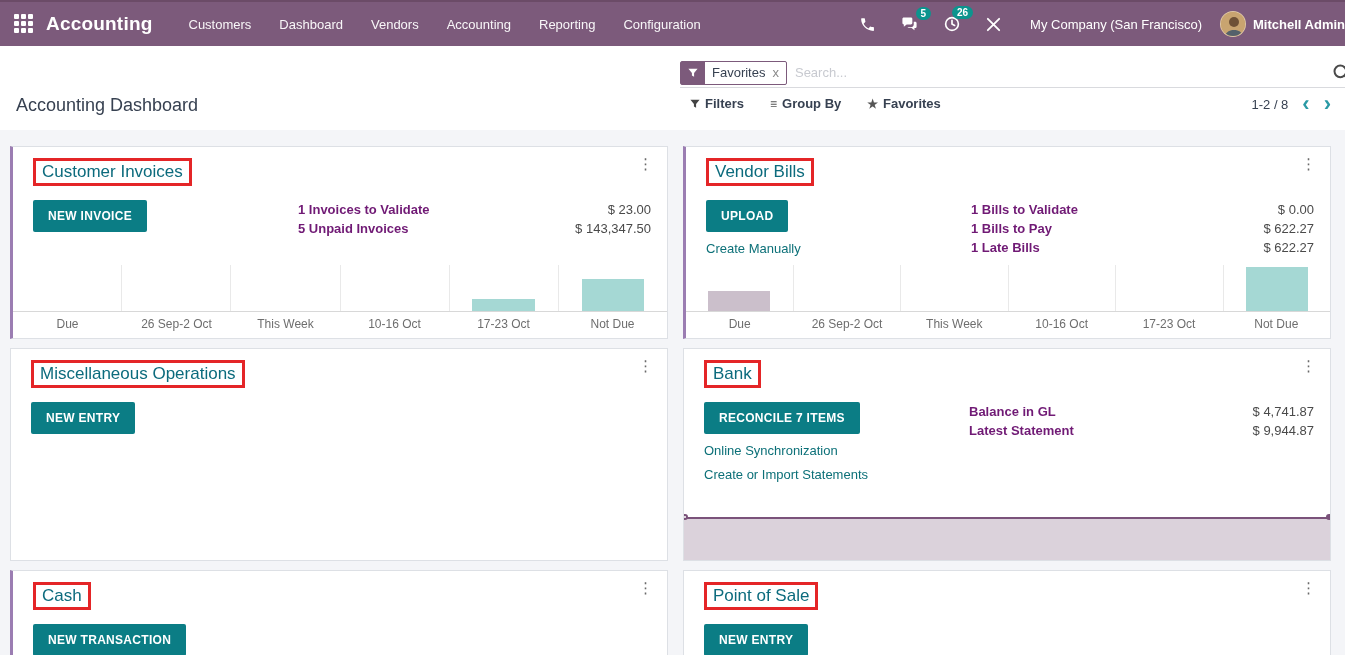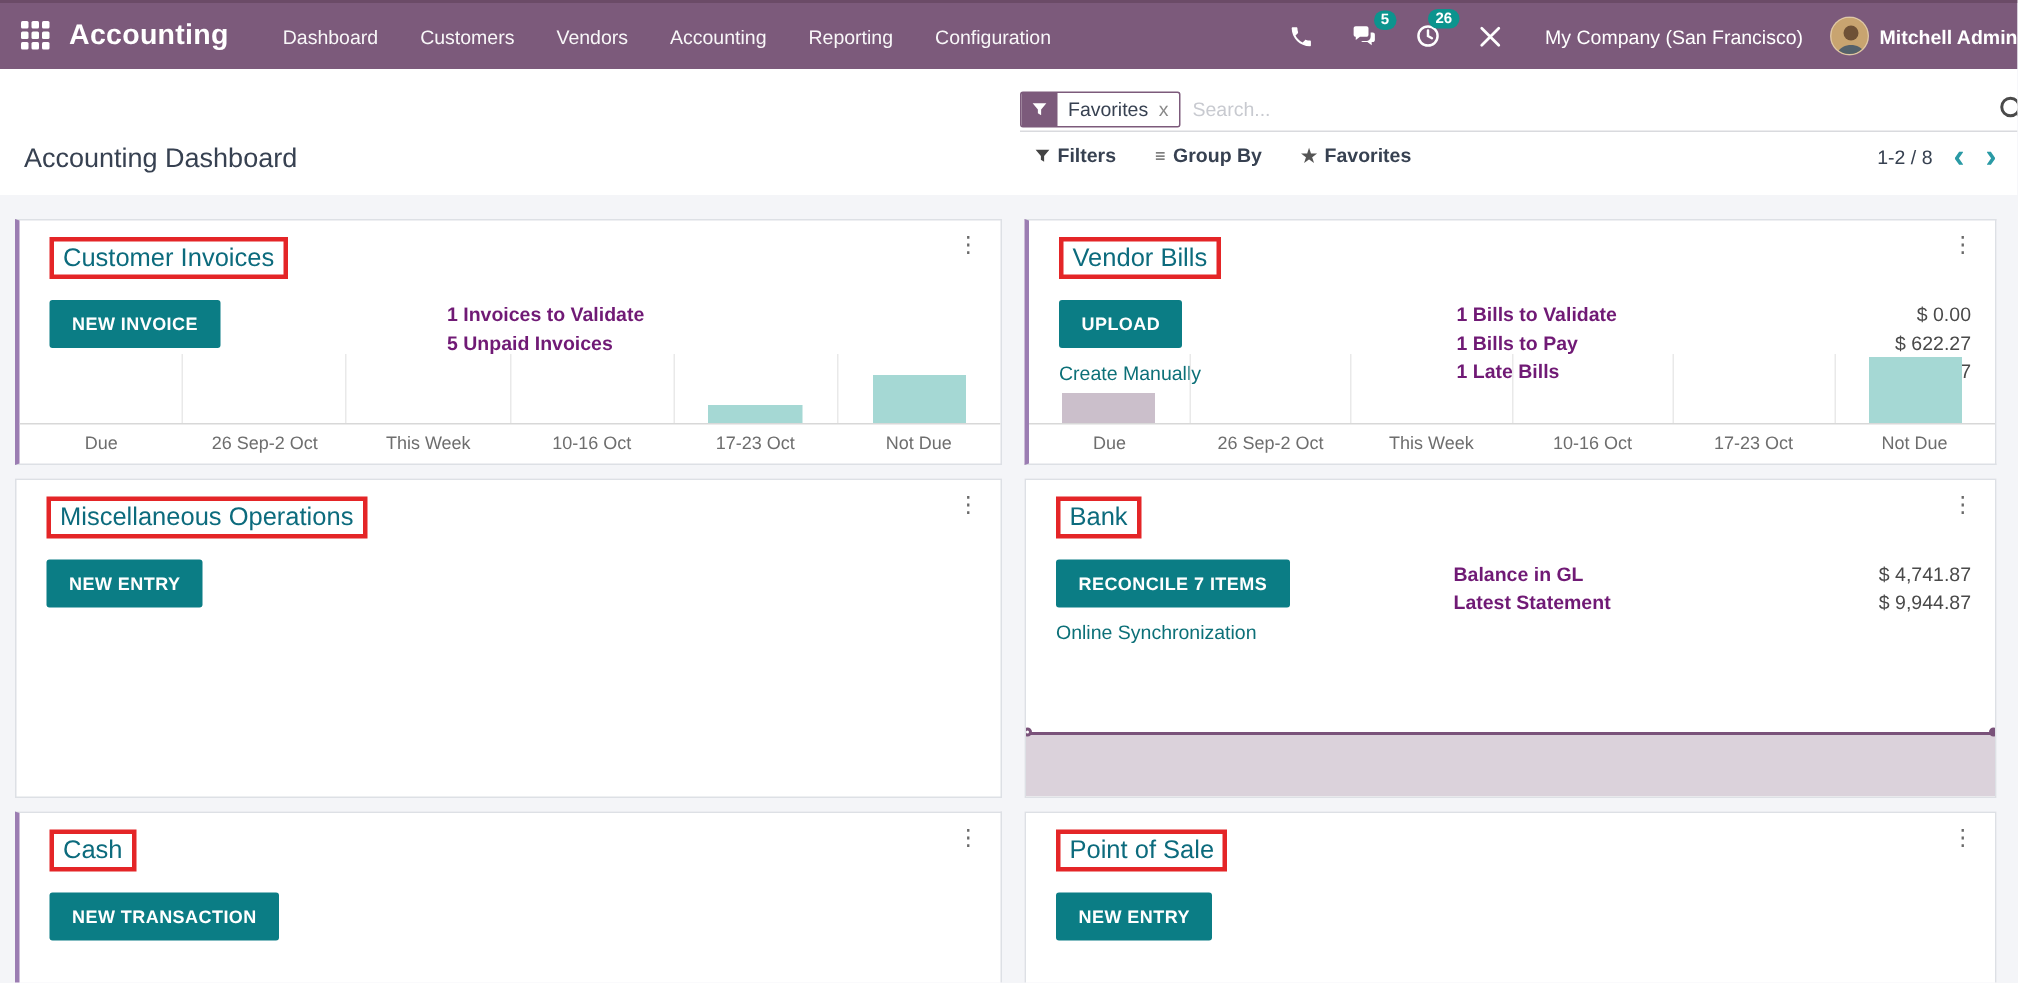--- a/index.html
+++ b/index.html
@@ -47,21 +47,21 @@
   .cp-btn .glyph { color:#555; font-size:12px; }
   .pager { position:absolute; right:14px; top:50px; display:flex; align-items:center; gap:14px; }
   .pager-range { font-size:13px; color:#374151; }
   .pager-arrow { font-size:22px; line-height:16px; color:#2a9aa5; cursor:pointer; font-weight:bold; }
 
   
   .dashboard { padding:16px 14px 0 10px; display:grid; grid-template-columns:658px 648px;
                gap:9px 15px; }
   .card { background:#fff; border:1px solid #dde0e5; position:relative; overflow:hidden; }
   .card.striped { border-left:3px solid #9b7db2; }
-  .card.h1 { height:164px; } .card.h2 { height:213px; } .card.h3 { height:130px; }
+  .card.h1 { height:193px; } .card.h2 { height:213px; } .card.h3 { height:130px; }
   .card-head { padding:11px 16px 0 20px; }
   .card-title-box { display:inline-block; border:3px solid #e42527; padding:1px 6px; }
   .card-title { font-size:17px; color:#0c6b7d; cursor:pointer; }
   .kebab { position:absolute; top:10px; right:14px; font-size:15px; color:#6a6a6a;
            cursor:pointer; line-height:14px; }
   .card-body { display:flex; padding:14px 16px 0 20px; }
   .col-actions { width:265px; flex:none; }
   .btn { display:inline-block; background:#0b7d85; color:#fff; font-size:12px; font-weight:bold;
          border:none; padding:9px 15px; border-radius:2px; cursor:pointer; letter-spacing:.3px; }
   .action-link { font-size:13px; color:#0c7078; margin-top:9px; cursor:pointer; }
@@ -97,22 +97,22 @@
         <span></span>
         <span></span>
         <span></span>
         <span></span>
         <span></span>
         <span></span>
         <span></span>
         <span></span>
     </div>
     <div class="app-name">Accounting</div>
+    <div class="menu-item">Customers</div>
     <div class="menu-item">Dashboard</div>
-    <div class="menu-item">Customers</div>
     <div class="menu-item">Vendors</div>
     <div class="menu-item">Accounting</div>
     <div class="menu-item">Reporting</div>
     <div class="menu-item">Configuration</div>
   </div>
   <div class="nav-right">
     <div class="nav-icon">
       <svg width="17" height="17" viewBox="0 0 24 24" fill="#fff">
           <path d="M6.6 10.8c1.5 2.9 3.8 5.2 6.7 6.7l2.2-2.3c.3-.3.7-.4 1.1-.2 1.1.4 2.3.6 3.5.6.6 0 1 .4 1 1V20c0 .6-.4 1-1 1C10.8 21 3 13.2 3 4c0-.6.4-1 1-1h3.4c.6 0 1 .4 1 1 0 1.2.2 2.4.6 3.5.1.4 0 .8-.2 1.1l-2.2 2.2z"></path>
         </svg>
@@ -206,20 +206,24 @@
       </span>
       <span class="kebab">⋮</span>
     </div>
     <div class="card-body">
       <div class="col-actions">
         <button class="btn">NEW INVOICE</button>
       </div>
       <div class="col-labels">
         <div class="kpi-label">1 Invoices to Validate</div>
         <div class="kpi-label">5 Unpaid Invoices</div>
+      </div>
+      <div class="col-amounts">
+        <div class="kpi-amount">$ 23.00</div>
+        <div class="kpi-amount">$ 143,347.50</div>
       </div>
     </div>
     <div class="minichart">
         <div class="plot">
           <div class="col"></div>
           <div class="col"></div>
           <div class="col"></div>
           <div class="col"></div>
           <div class="col">
             <div class="bar" style="height: 26%; background: rgb(165, 216, 212);"></div>
@@ -304,20 +308,21 @@
     <div class="card-head">
       <span class="card-title-box">
         <span class="card-title">Bank</span>
       </span>
       <span class="kebab">⋮</span>
     </div>
     <div class="card-body">
       <div class="col-actions">
         <button class="btn">RECONCILE 7 ITEMS</button>
         <div class="action-link">Online Synchronization</div>
+        <div class="action-link">Create or Import Statements</div>
       </div>
       <div class="col-labels">
         <div class="kpi-label">Balance in GL</div>
         <div class="kpi-label">Latest Statement</div>
       </div>
       <div class="col-amounts">
         <div class="kpi-amount">$ 4,741.87</div>
         <div class="kpi-amount">$ 9,944.87</div>
       </div>
     </div>

